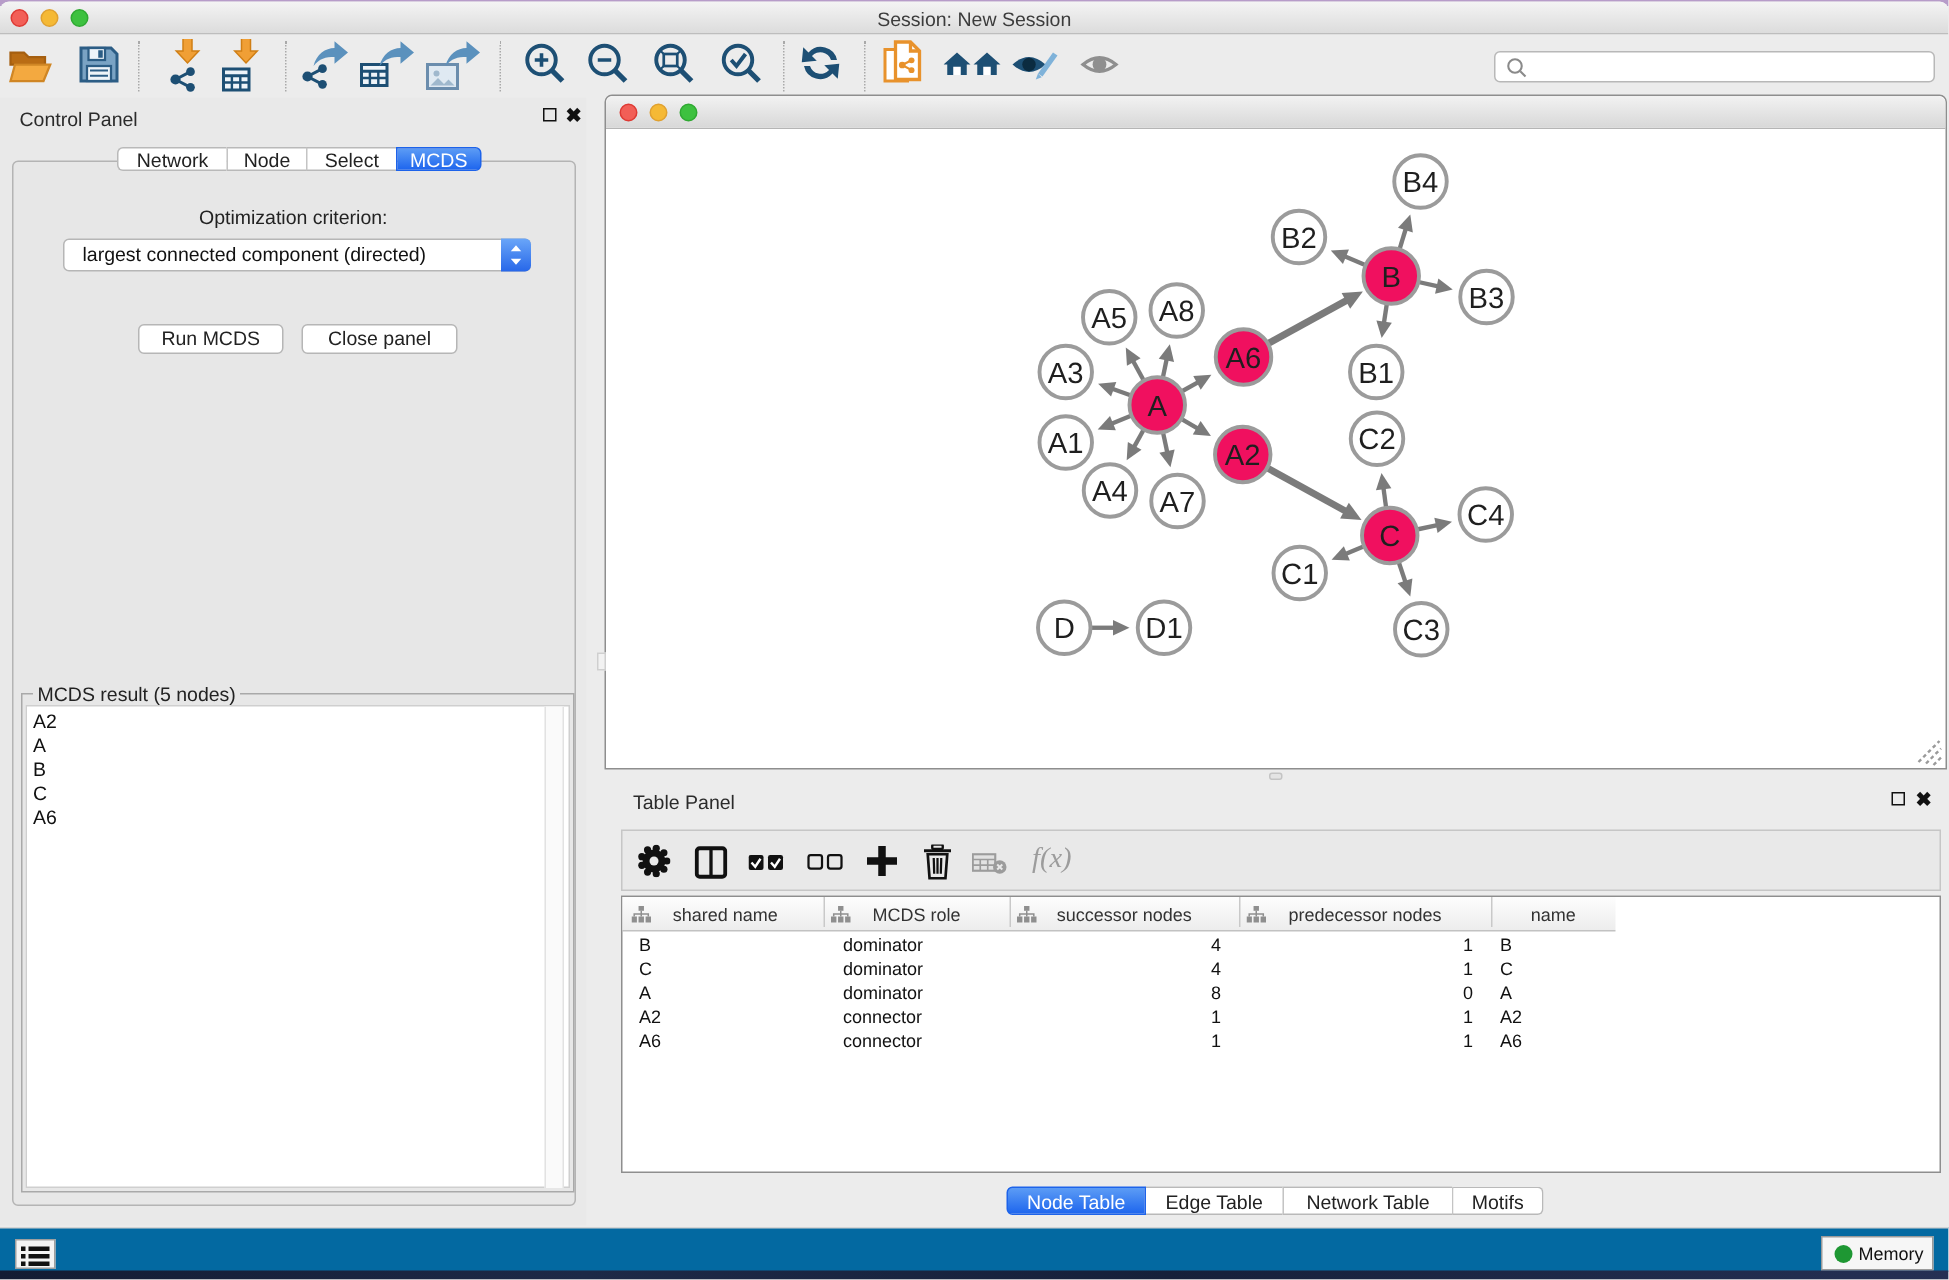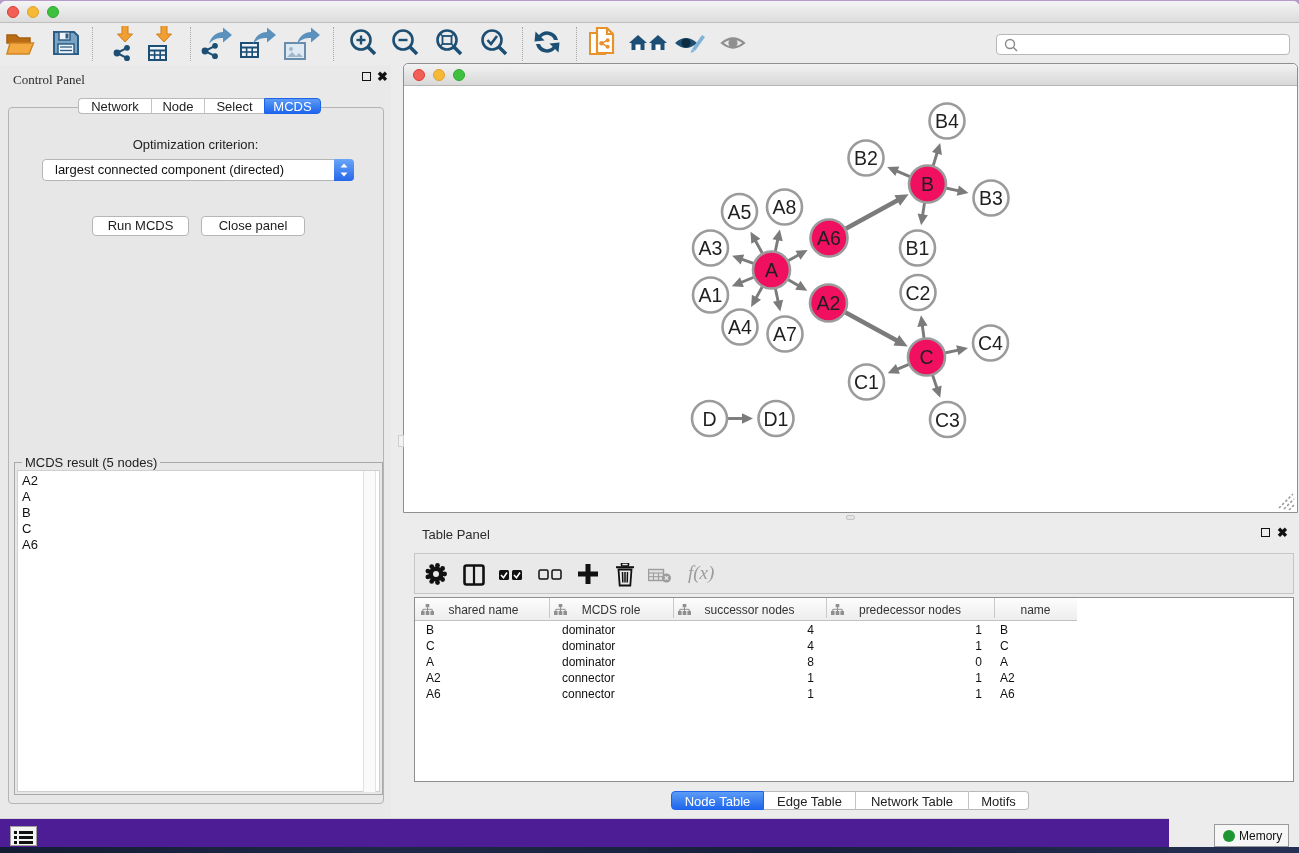--- a/index.html
+++ b/index.html
@@ -12,21 +12,21 @@
 #titlebar { left:0; top:0; width:1299px; height:22px; background:linear-gradient(#f4f4f4,#dcdcdc); border-bottom:1px solid #bdbdbd; border-radius:6px 6px 0 0; }
 .tl { width:12px; height:12px; border-radius:50%; top:5px; }
 #titletext { width:100%; text-align:center; top:4px; font-size:13px; color:#3c3c3c; }
 #toolbar { left:0; top:23px; width:1299px; height:41px; background:#ececec; }
 .tsep { top:3px; width:0; height:34px; border-left:1px dotted #a9a9a9; position:absolute; }
 .ticon { position:absolute; top:27px; }
 #searchbox { left:996px; top:10px; width:294px; height:21px; background:#fff; border:1px solid #b8b8b8; border-radius:4px; }
 
 
 #cpanel { left:0; top:64px; width:391px; height:752px; background:#e9e9e9; }
-#cpanel-title { left:13px; top:7px; font-size:13px; color:#2b2b2b;font-family:Liberation Serif, serif; }
+#cpanel-title { left:13px; top:7px; font-size:13px; color:#2b2b2b; }
 #cp-pane { left:8px; top:42px; width:376px; height:697px; border:1px solid #b4b4b4; border-radius:4px; background:#e7e7e7; }
 .seg { position:absolute; height:19px; font-size:13px; color:#222; text-align:center; background:#fff; border-top:1px solid #b9b9b9; border-bottom:1px solid #b9b9b9; line-height:19px; }
 #optlabel { left:0; top:72px; width:391px; text-align:center; font-size:13px; color:#222; }
 #dropdown { left:42px; top:94px; width:312px; height:22px; background:#fff; border:1px solid #b6b6b6; border-radius:4px; font-size:13px; color:#111; line-height:20px; padding-left:12px; }
 #dd-step { right:-1px; top:-1px; width:20px; height:22px; border-radius:0 4px 4px 0; background:linear-gradient(#6aa6f8,#2767e9); }
 .btn { position:absolute; height:20px; background:#fff; border:1px solid #b6b6b6; border-radius:4px; font-size:13px; color:#222; text-align:center; line-height:18px;margin-top:24px; }
 #groupbox { left:14px; top:397px; width:369px; height:333px; border:1px solid #a9a9a9; }
 #grouptitle { left:7px; top:-8px; background:#e7e7e7; padding:0 3px; font-size:13px; color:#222; }
 #mcdslist { left:2px; top:7px; width:363px; height:322px; background:#fff; border:1px solid #cfcfcf; font-size:13px; color:#111; line-height:16px; padding:2px 0 0 4px; }
 #mcdsscroll { right:3px; top:0px; width:13px; height:321px; background:#fafafa; border-left:1px solid #e2e2e2; border-right:1px solid #e2e2e2; }
@@ -43,31 +43,32 @@
 #tp-table { left:10px; top:76px; width:880px; height:185px; background:#fff; border:1px solid #8e8e8e; }
 #tp-header { left:0; top:0; width:662px; height:23px; background:linear-gradient(#fdfdfd,#ededed); border-bottom:1px solid #c2c2c2; font-size:12px; color:#333; }
 .hdr-div { position:absolute; top:0; width:0; height:20px; border-left:1px solid #c9c9c9; }
 .hcell { position:absolute; top:5px; text-align:center; }
 .trow { position:absolute; font-size:12px; color:#111; height:16px; line-height:16px; }
 .tabs2 { left:267px; top:269px; }
 .float-ico { position:absolute; top:7px; width:9px; height:9px; border:1.5px solid #111; }
 .x-ico { position:absolute; top:4px; font-size:13px; font-weight:bold; color:#111; }
 
 
-#statusbar { left:0; top:817px; width:1169px; height:30px; border-top:1px solid #d4d4d4; background:#4c1d95; }
+#statusbar { left:0; top:817px; width:1299px; height:30px; border-top:1px solid #d4d4d4; background:#0369a1; }
 #listbtn { left:10px; top:7px; width:27px; height:20px; background:#f4f4f4; border:1px solid #9f9f9f; }
 #membox { left:1214px; top:5px; width:75px; height:23px; background:#f6f6f6; border:1px solid #9a9a9a; font-size:12px; color:#111; }
 </style>
 </head>
 <body>
 <div id="appwin" class="abs">
   <div id="titlebar" class="abs">
     <div class="tl abs" style="left:7px;background:#f25f57;border:0.5px solid #de3a34;"></div>
     <div class="tl abs" style="left:27px;background:#f5b935;border:0.5px solid #e0a130;"></div>
     <div class="tl abs" style="left:47px;background:#3dc13f;border:0.5px solid #2fa932;"></div>
+    <div id="titletext" class="abs">Session: New Session</div>
   </div>
   <div id="toolbar" class="abs">
     <svg class="ticon" width="36" height="34" style="left:4px;top:3px">
         <path d="M3 8 h9 l3 3 h11 v5 h-23 z" fill="#b96c14"></path>
         <path d="M3 8 h9 l3 3 h11 v5 h-23 z" fill="none" stroke="#a55f10" stroke-width="1.5"></path>
         <path d="M6 16 h23.5 l-4.5 11 h-22 z" fill="#f3a940" stroke="#d08624" stroke-width="1.5"></path>
       </svg>
       <svg class="ticon" width="32" height="34" style="left:50px;top:3px">
         <path d="M4 5 h20 l4 4 v18 h-24 z" fill="#7aa3c4" stroke="#2c5d85" stroke-width="2"></path>
         <rect x="9" y="5" width="11" height="8" fill="#eef4f9" stroke="#2c5d85" stroke-width="1.5"></rect>

